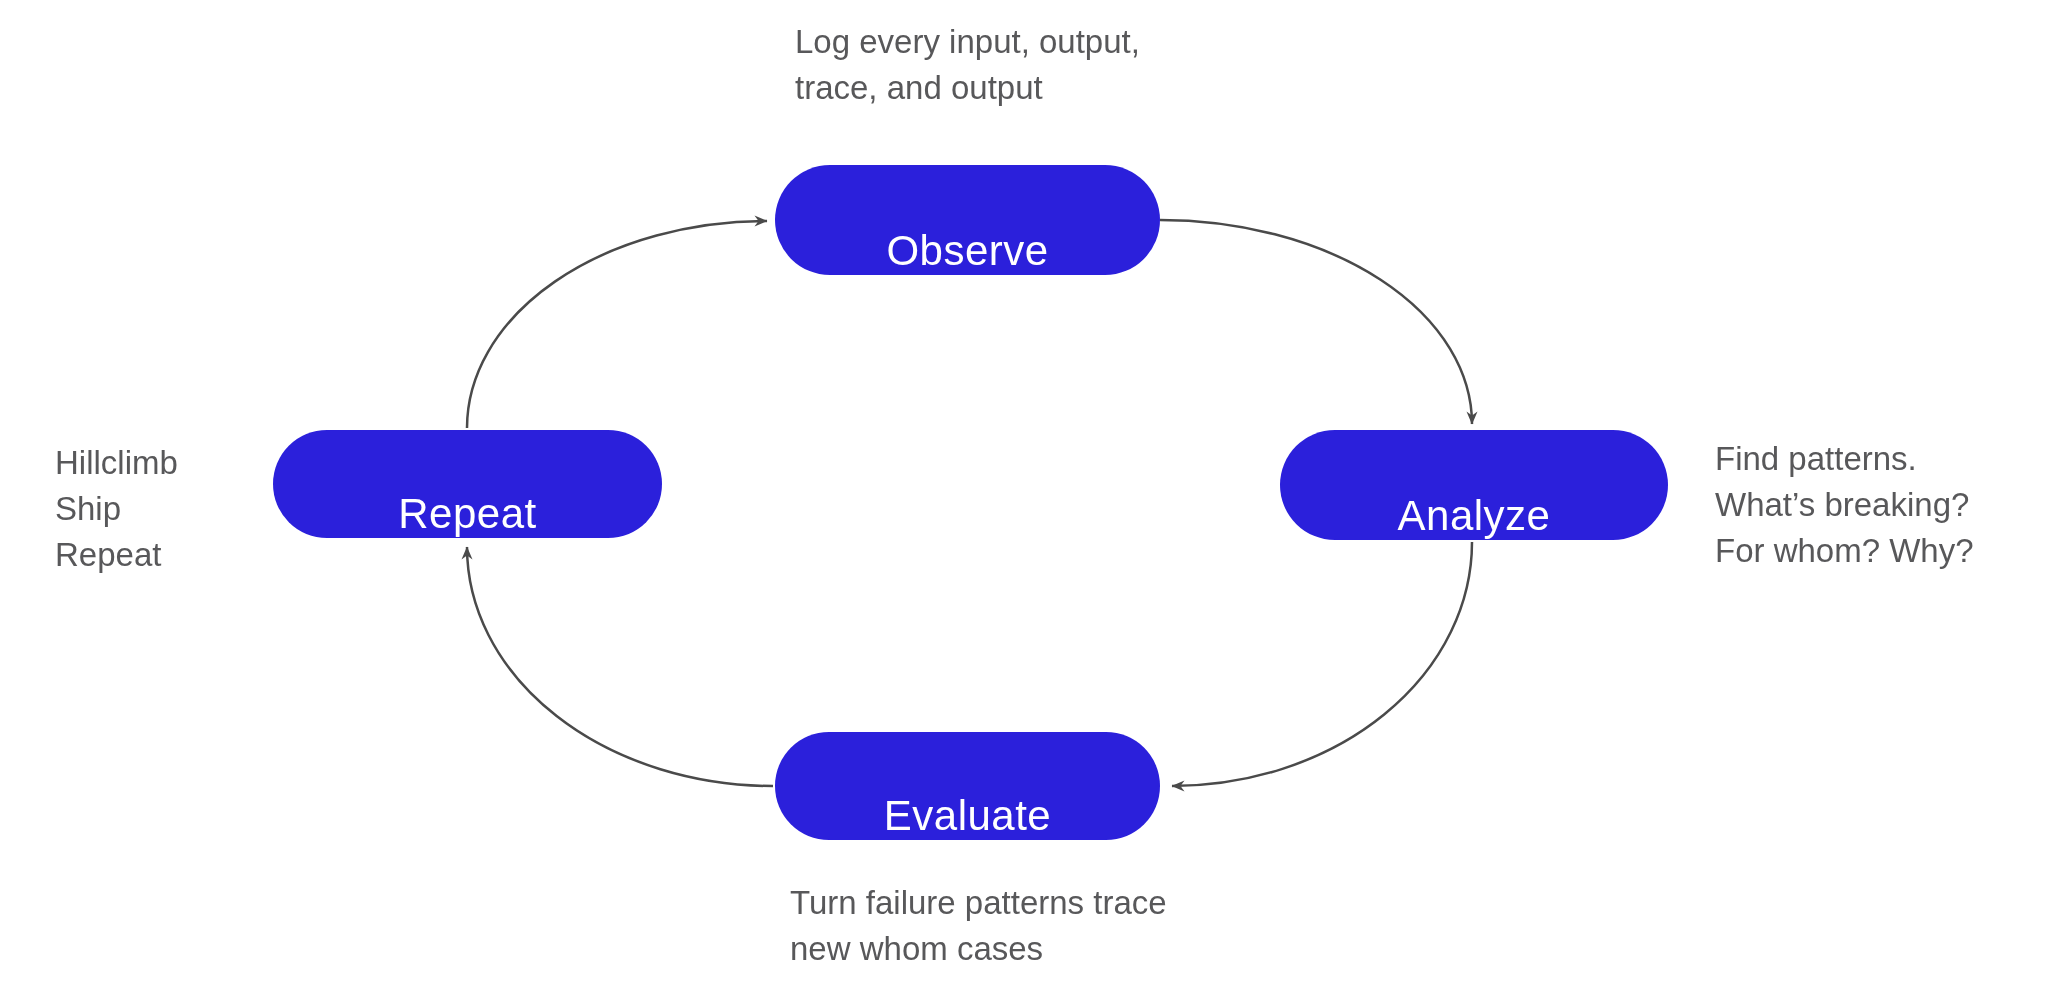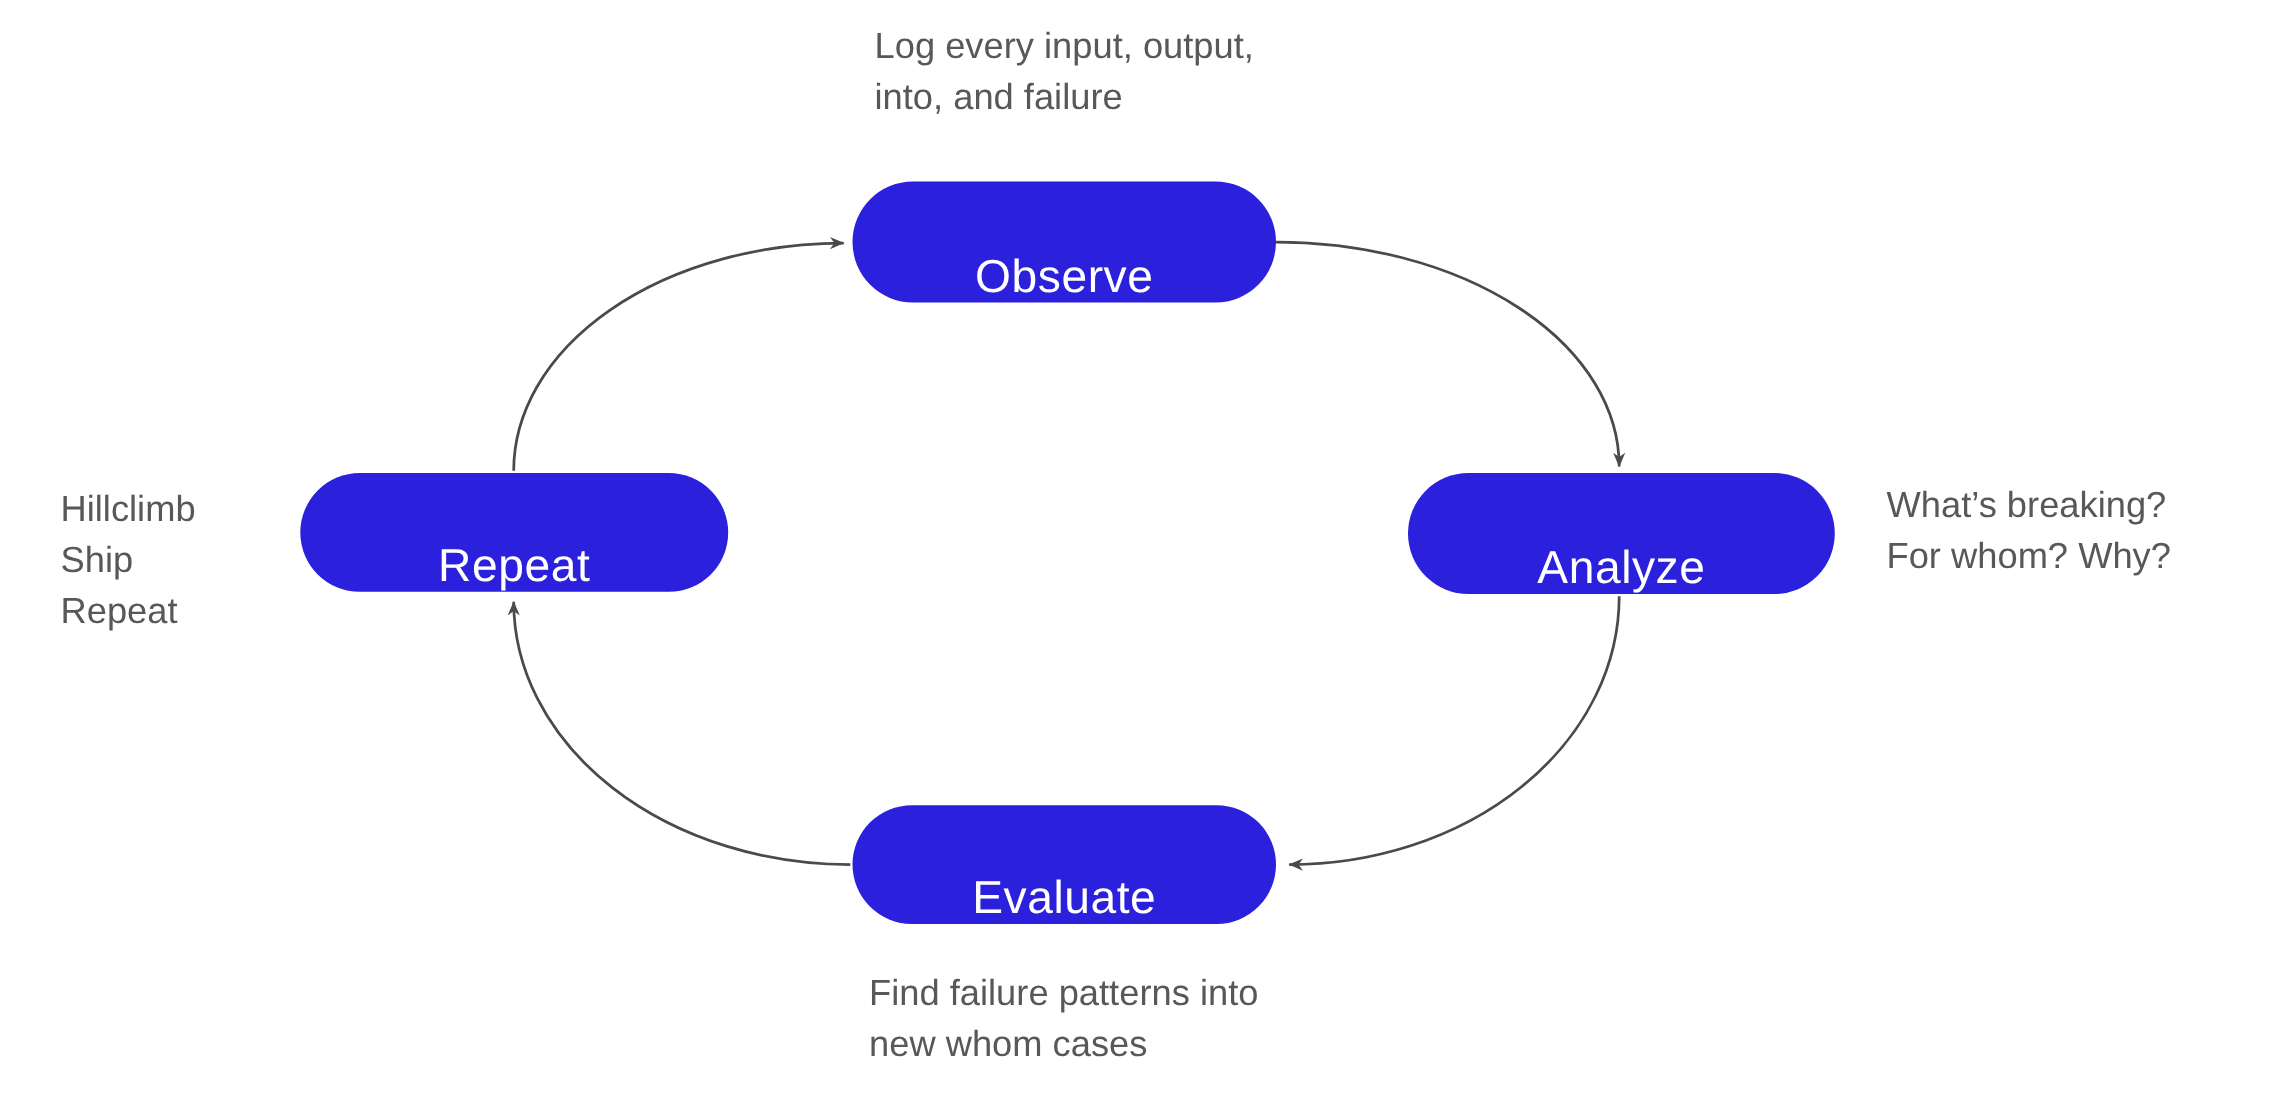--- a/index.html
+++ b/index.html
@@ -78,30 +78,31 @@
   <div class="node node-evaluate">
     <span>Evaluate</span>
   </div>
 
   <div class="node node-improve">
     <span>Repeat</span>
   </div>
 
   <div class="note note-observe">
     <div>Log every input, output,</div>
-    <div>into, and failure</div>
+    <div>trace, and output</div>
   </div>
 
   <div class="note note-analyze">
+    <div>Find patterns.</div>
     <div>What’s breaking?</div>
     <div>For whom? Why?</div>
   </div>
 
   <div class="note note-evaluate">
-    <div>Find failure patterns into</div>
+    <div>Turn failure patterns trace</div>
     <div>new whom cases</div>
   </div>
 
   <div class="note note-improve">
     <div>Hillclimb</div>
     <div>Ship</div>
     <div>Repeat</div>
   </div>
 
 </div>

